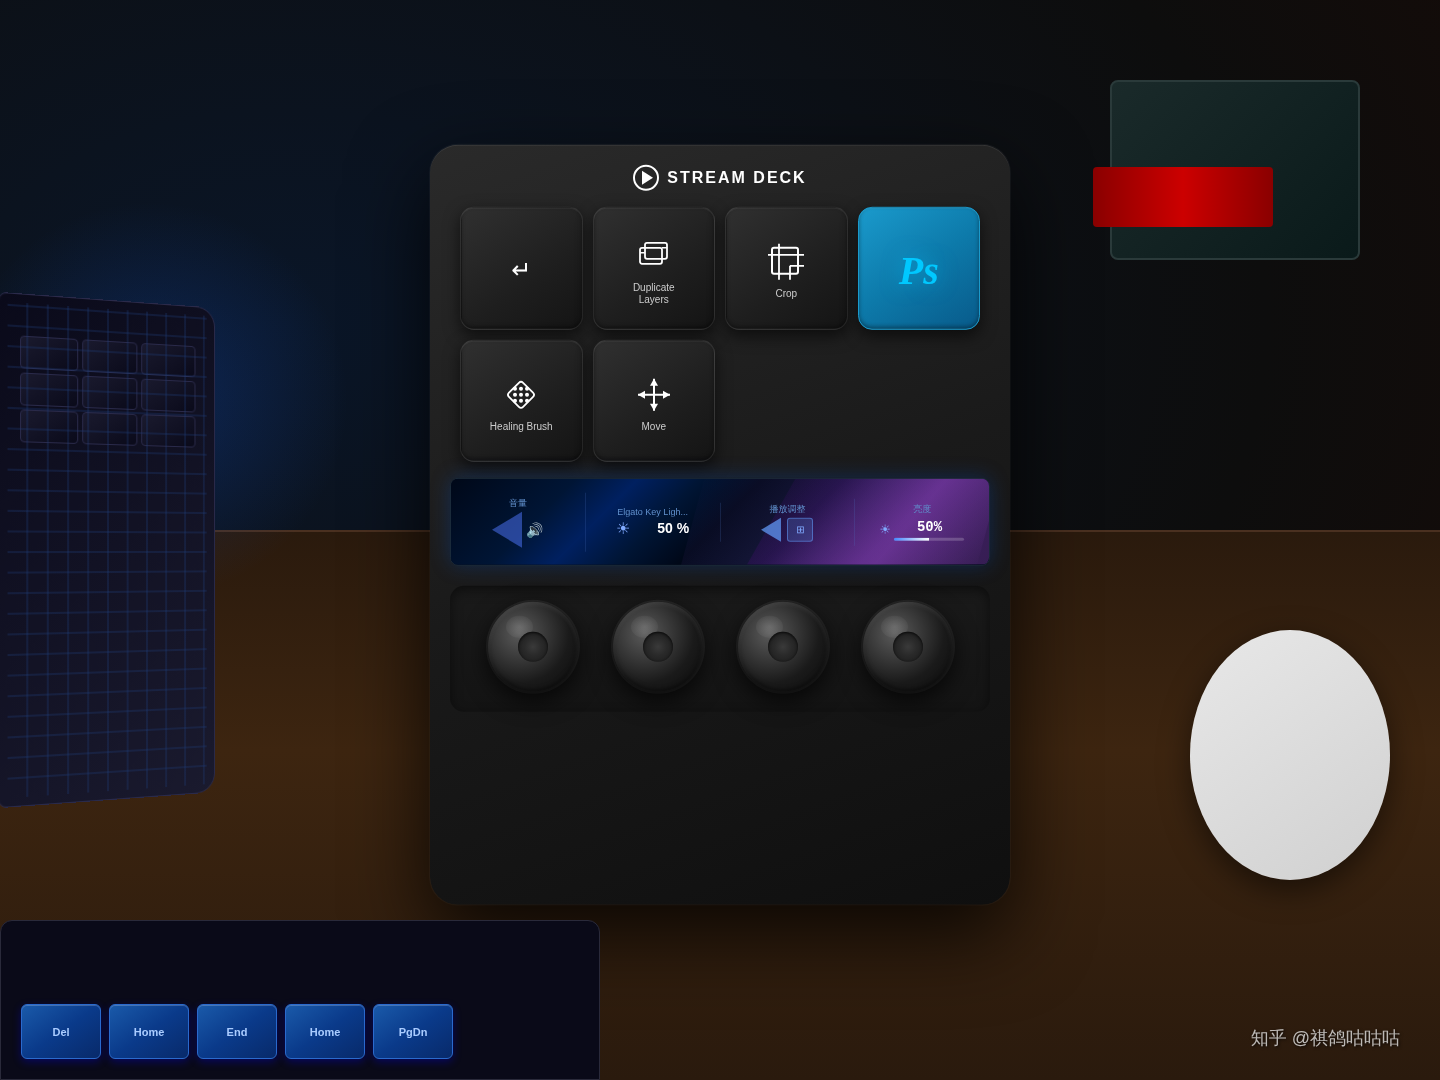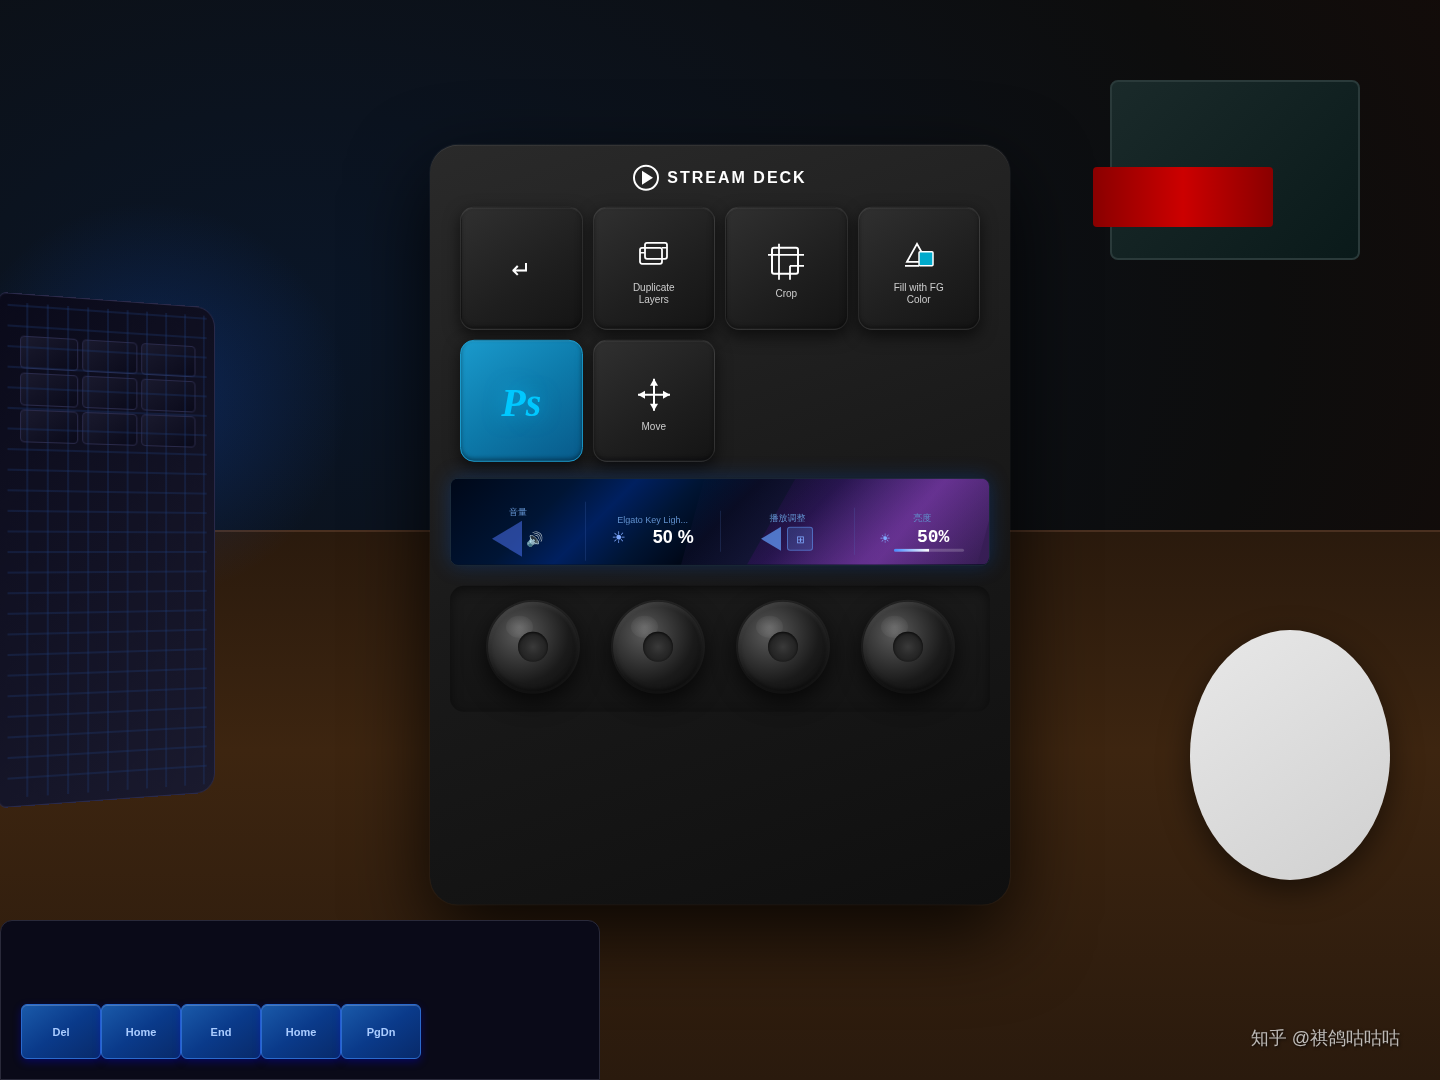--- a/index.html
+++ b/index.html
@@ -73,21 +73,21 @@
       background: #0a0a18;
       border-radius: 12px 12px 0 0;
       border: 1px solid #2a2a3a;
     }
 
     .blue-keys {
       position: absolute;
       bottom: 20px;
       left: 20px;
       display: flex;
-      gap: 0;
+      gap: 8px;
     }
 
     .blue-key {
       width: 80px;
       height: 55px;
       background: linear-gradient(145deg, #1a5aaa 0%, #0a3a8a 50%, #082a6a 100%);
       border-radius: 6px;
       border: 1px solid #2a6acd;
       display: flex;
       align-items: center;
@@ -273,21 +273,21 @@
       background: linear-gradient(135deg,
         #000818 0%,
         #001535 20%,
         #002060 30%,
         #001535 40%,
         #000818 50%,
         #001020 70%,
         #000818 100%
       );
       display: flex;
-      align-items: flex-end;
+      align-items: center;
     }
 
     
     .lcd-content::before {
       content: '';
       position: absolute;
       right: 0;
       top: 0;
       bottom: 0;
       width: 45%;
@@ -330,21 +330,21 @@
       color: #6090cc;
       margin-bottom: 2px;
       white-space: nowrap;
       text-overflow: ellipsis;
       overflow: hidden;
       width: 100%;
       text-align: center;
     }
 
     .lcd-section-value {
-      font-size: 18px;
+      font-size: 14px;
       color: #ffffff;
       font-weight: bold;
       padding-left: 23px;
     }
 
     
     .vol-indicator {
       display: flex;
       align-items: center;
       gap: 4px;
@@ -550,34 +550,41 @@
       <svg class="icon-svg" viewBox="0 0 44 44" fill="none">
         <rect x="8" y="8" width="26" height="26" rx="2" stroke="white" stroke-width="2" fill="none"></rect>
         <line x1="15" y1="4" x2="15" y2="40" stroke="white" stroke-width="1.8"></line>
         <line x1="4" y1="15" x2="40" y2="15" stroke="white" stroke-width="1.8"></line>
         <line x1="26" y1="26" x2="40" y2="26" stroke="white" stroke-width="1.8"></line>
         <line x1="26" y1="26" x2="26" y2="40" stroke="white" stroke-width="1.8"></line>
       </svg>
       <span class="btn-label">Crop</span>
     </div>
 
+
+    <div class="deck-button ps-button">
+      <span class="ps-text">Ps</span>
+    </div>
+
+
     <div class="deck-button">
       <svg class="icon-svg" viewBox="0 0 44 44" fill="none">
-        <path d="M10 28 L20 10 L30 28 Z" stroke="white" stroke-width="1.8" fill="none"></path>
-        <rect x="22" y="18" width="14" height="14" rx="1" fill="#00aacc" stroke="white" stroke-width="1.5"></rect>
-        <line x1="8" y1="32" x2="22" y2="32" stroke="white" stroke-width="1.8"></line>
+        <rect x="12" y="12" width="20" height="20" rx="3" stroke="white" stroke-width="1.8" fill="none" transform="rotate(45 22 22)"></rect>
+        <circle cx="16" cy="16" r="2" fill="white"></circle>
+        <circle cx="22" cy="16" r="2" fill="white"></circle>
+        <circle cx="28" cy="16" r="2" fill="white"></circle>
+        <circle cx="16" cy="22" r="2" fill="white"></circle>
+        <circle cx="22" cy="22" r="2" fill="white"></circle>
+        <circle cx="28" cy="22" r="2" fill="white"></circle>
+        <circle cx="16" cy="28" r="2" fill="white"></circle>
+        <circle cx="22" cy="28" r="2" fill="white"></circle>
+        <circle cx="28" cy="28" r="2" fill="white"></circle>
       </svg>
-      <span class="btn-label">Fill with FG<br>Color</span>
-    </div>
-
-    <div class="deck-button ps-button">
-      <span class="ps-text">Ps</span>
-    </div>
-
-
+      <span class="btn-label">Healing Brush</span>
+    </div>
 
     <div class="deck-button">
       <svg class="icon-svg" viewBox="0 0 44 44" fill="none">
         <line x1="22" y1="6" x2="22" y2="38" stroke="white" stroke-width="2"></line>
         <line x1="6" y1="22" x2="38" y2="22" stroke="white" stroke-width="2"></line>
         <polygon points="22,6 18,13 26,13" fill="white"></polygon>
         <polygon points="22,38 18,31 26,31" fill="white"></polygon>
         <polygon points="6,22 13,18 13,26" fill="white"></polygon>
         <polygon points="38,22 31,18 31,26" fill="white"></polygon>
       </svg>

